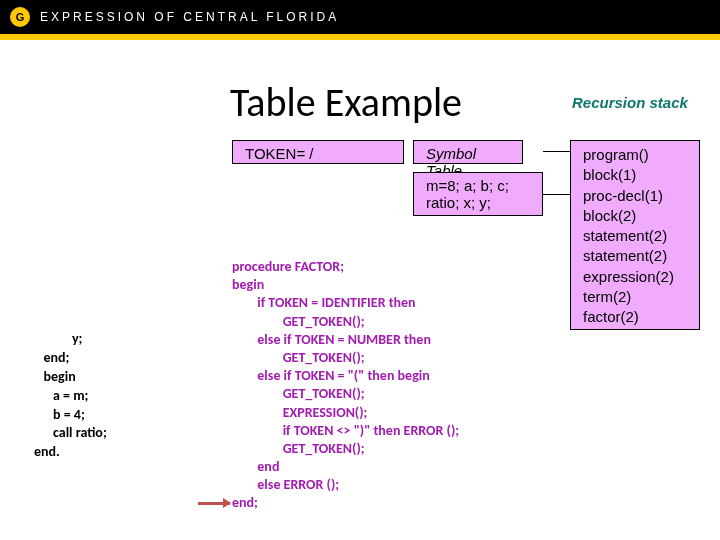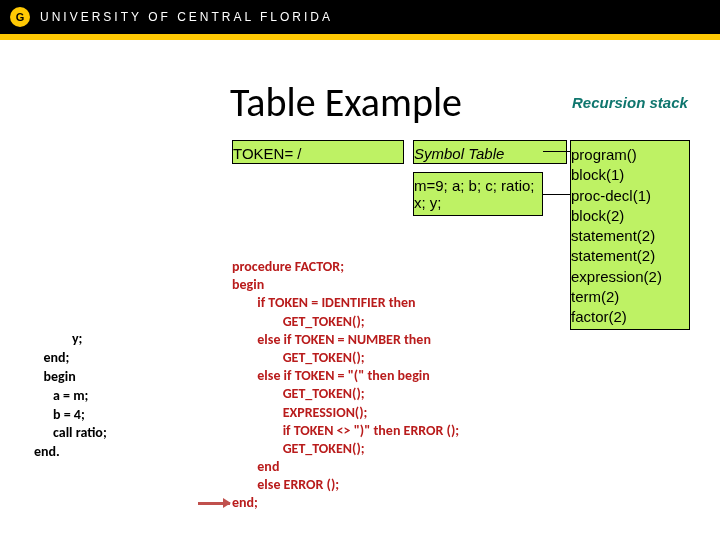--- a/index.html
+++ b/index.html
@@ -57,49 +57,49 @@
     top: 94px;
     left: 572px;
     font-family: Arial, sans-serif;
     font-style: italic;
     font-weight: bold;
     font-size: 15px;
     color: #0f766e;
   }
   .box {
     border: 1px solid #000;
-    background: #bef264;
+    background: #f0abfc;
     position: absolute;
     font-family: Arial, sans-serif;
     font-size: 15px;
-    padding: 4px 0;
+    padding: 4px 12px;
   }
   .token-box {
     top: 140px;
     left: 232px;
     width: 172px;
     height: 24px;
   }
   .symbol-title-box {
     top: 140px;
     left: 413px;
-    width: 154px;
+    width: 110px;
     height: 24px;
     font-style: italic;
   }
   .symbol-content-box {
     top: 172px;
     left: 413px;
     width: 130px;
     height: 44px;
   }
   .stack-box {
     top: 140px;
     left: 570px;
-    width: 120px;
+    width: 130px;
     height: 190px;
     line-height: 1.35;
   }
   .code-left {
     position: absolute;
     top: 330px;
     left: 34px;
     font-family: Calibri, "Segoe UI", sans-serif;
     font-size: 14px;
     font-weight: 600;
@@ -107,21 +107,21 @@
     white-space: pre;
     line-height: 1.35;
   }
   .code-right {
     position: absolute;
     top: 258px;
     left: 232px;
     font-family: Calibri, "Segoe UI", sans-serif;
     font-size: 14px;
     font-weight: 600;
-    color: #b91c1c;
+    color: #a21caf;
     white-space: pre;
     line-height: 1.3;
   }
   .arrow {
     position: absolute;
     top: 502px;
     left: 198px;
     width: 32px;
     height: 3px;
     background: #c0504d;
@@ -141,33 +141,33 @@
   }
   .conn-h1 { top: 151px; left: 543px; width: 27px; height: 1px; }
   
   .conn-h2 { top: 194px; left: 543px; width: 27px; height: 1px; }
 </style>
 </head>
 <body>
 
 <div class="banner">
   <div class="logo-circle">G</div>
-  <div class="banner-text">UNIVERSITY OF CENTRAL FLORIDA</div>
+  <div class="banner-text">EXPRESSION OF CENTRAL FLORIDA</div>
 </div>
 <div class="gold-bar"></div>
 
 <div class="title">Table Example</div>
 
 <div class="recursion-title">Recursion stack</div>
 
 <div class="box token-box">TOKEN= /</div>
 
 <div class="box symbol-title-box">Symbol Table</div>
 
-<div class="box symbol-content-box">m=9; a; b; c; ratio; x; y;</div>
+<div class="box symbol-content-box">m=8; a; b; c; ratio; x; y;</div>
 
 <div class="box stack-box" style="white-space: pre-line;">program()
 block(1)
 proc-decl(1)
 block(2)
 statement(2)
 statement(2)
 expression(2)
 term(2)
 factor(2)</div>

